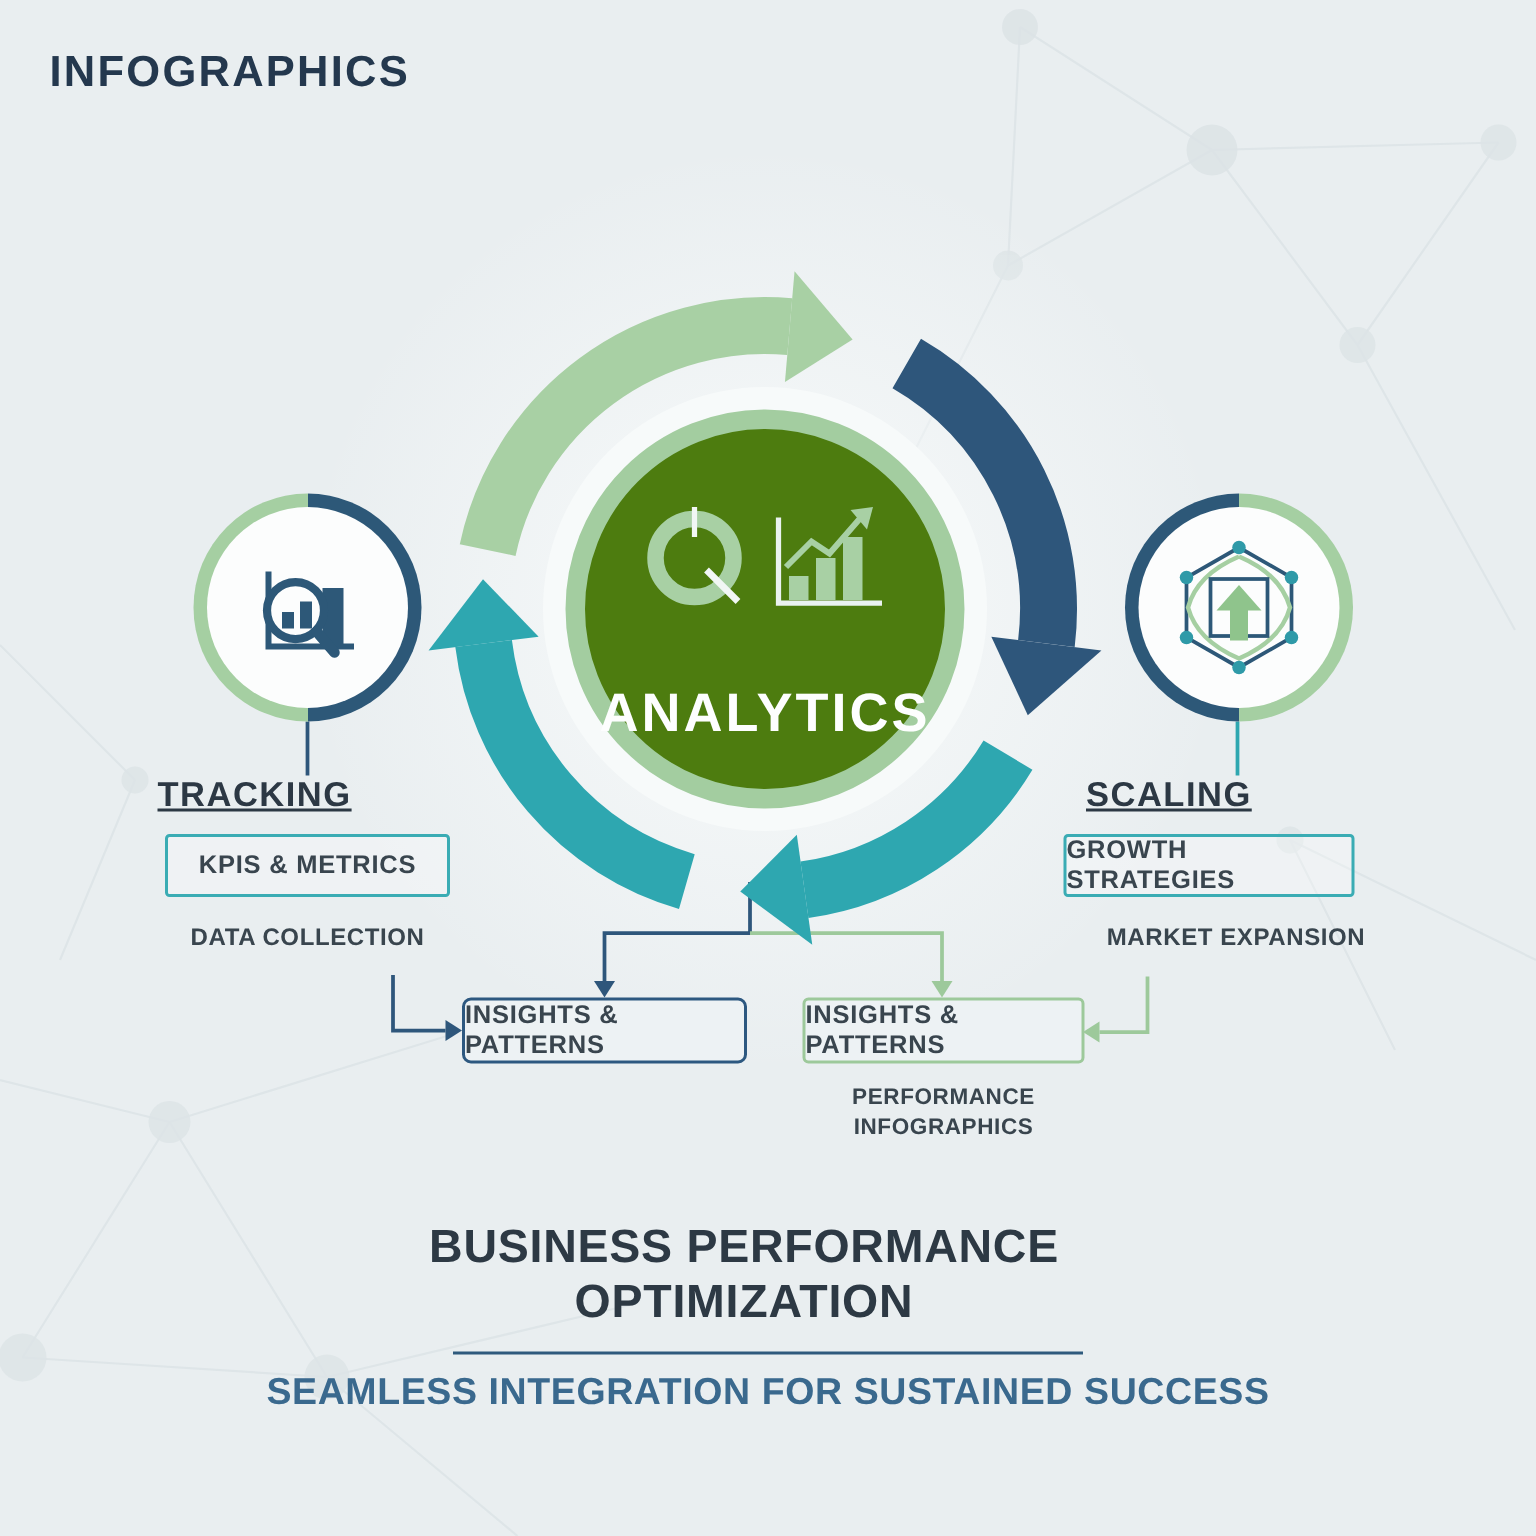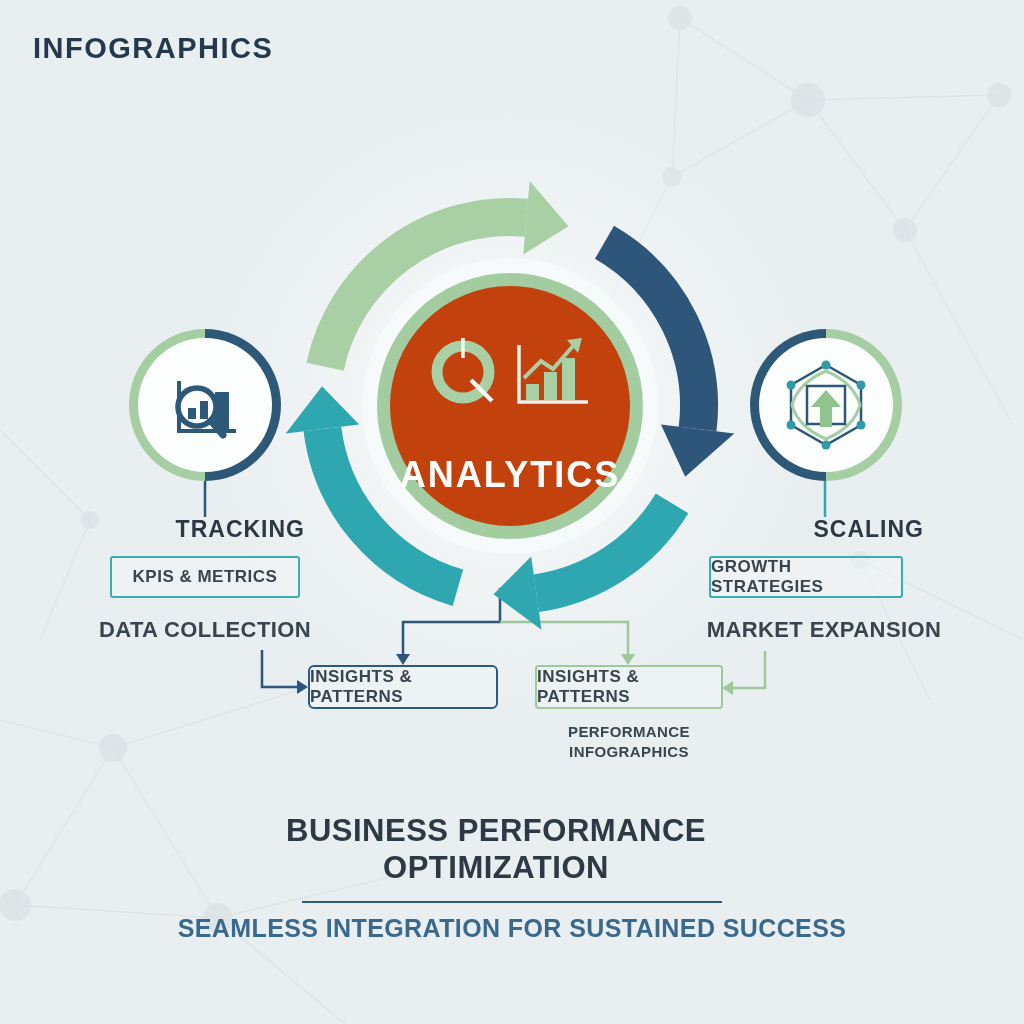--- a/index.html
+++ b/index.html
@@ -12,55 +12,55 @@
   #bg-layer,#arc-layer{position:absolute;left:0;top:0;width:1024px;height:1024px;pointer-events:none;}
   #content{position:absolute;left:0;top:0;width:1024px;height:1024px;}
 
   .page-title{
     left:33px;top:32px;font-size:29px;font-weight:700;color:#24384e;letter-spacing:1.5px;
   }
 
   
   .center-circle{
     left:377px;top:273px;width:240px;height:240px;border-radius:50%;
-    background:#c2410c;border:13px solid #a3cda0;
+    background:#4d7c0f;border:13px solid #a3cda0;
     box-shadow:0 0 0 15px #f7fafa;
   }
   .center-label{
     left:0;top:168px;width:240px;text-align:center;color:#fdfefe;
     font-size:36px;font-weight:600;letter-spacing:2px;
   }
 
   
   .side-circle{
     width:152px;height:152px;border-radius:50%;
     display:flex;align-items:center;justify-content:center;
   }
   .side-circle .inner{
     width:134px;height:134px;border-radius:50%;background:#fcfdfd;
     display:flex;align-items:center;justify-content:center;
   }
   .circle-left{left:129px;top:329px;background:conic-gradient(from 0deg,#2d5878 0deg 180deg,#a5cfa2 180deg 360deg);}
   .circle-right{left:750px;top:329px;background:conic-gradient(from 0deg,#a5cfa2 0deg 180deg,#2d5878 180deg 360deg);}
 
-  .col-heading{font-size:23px;font-weight:600;color:#2c3844;letter-spacing:1px;text-align:right;}
+  .col-heading{font-size:23px;font-weight:600;color:#2c3844;letter-spacing:1px;text-align:left;text-decoration:underline;}
   .h-left{left:105px;top:516px;width:200px;}
   .h-right{left:724px;top:516px;width:200px;}
 
   .outline-box{
     box-sizing:border-box;display:flex;align-items:center;justify-content:center;
     font-size:17px;font-weight:600;color:#39454e;letter-spacing:.5px;
     background:rgba(255,255,255,.28);
   }
   .box-kpis{left:110px;top:556px;width:190px;height:42px;border:2px solid #3aacb4;border-radius:3px;}
   .box-growth{left:709px;top:556px;width:194px;height:42px;border:2px solid #3aacb4;border-radius:3px;}
   .box-insights-l{left:308px;top:665px;width:190px;height:44px;border:2.5px solid #2d5880;border-radius:6px;background:#edf2f4;}
   .box-insights-r{left:535px;top:665px;width:188px;height:44px;border:2px solid #9dc99b;border-radius:4px;background:#edf2f4;}
 
-  .sub-label{font-size:22px;font-weight:600;color:#39454e;text-align:center;letter-spacing:.4px;}
+  .sub-label{font-size:16px;font-weight:600;color:#39454e;text-align:center;letter-spacing:.4px;}
   .sub-left{left:85px;top:617px;width:240px;}
   .sub-right{left:704px;top:617px;width:240px;}
   .sub-perf{left:549px;top:722px;width:160px;font-size:15px;line-height:1.35;}
 
   .footer-title{
     left:216px;top:812px;width:560px;text-align:center;
     font-size:31px;font-weight:700;color:#2d3944;line-height:1.2;letter-spacing:.5px;
   }
   .footer-divider{left:302px;top:901px;width:420px;height:2px;background:#2f5a7d;}
   .footer-subtitle{

